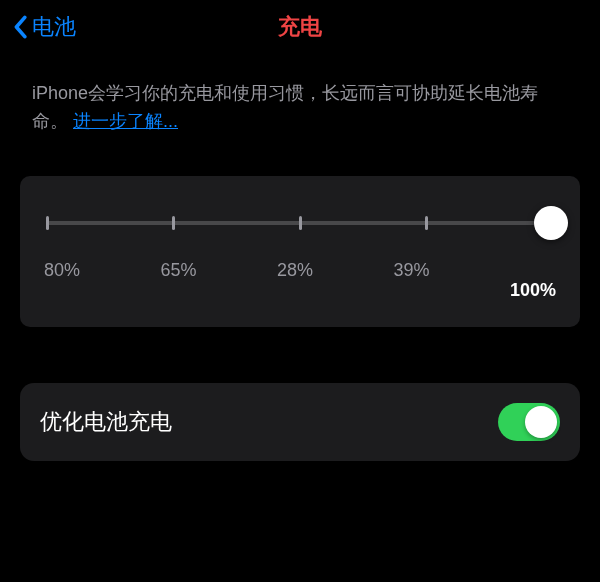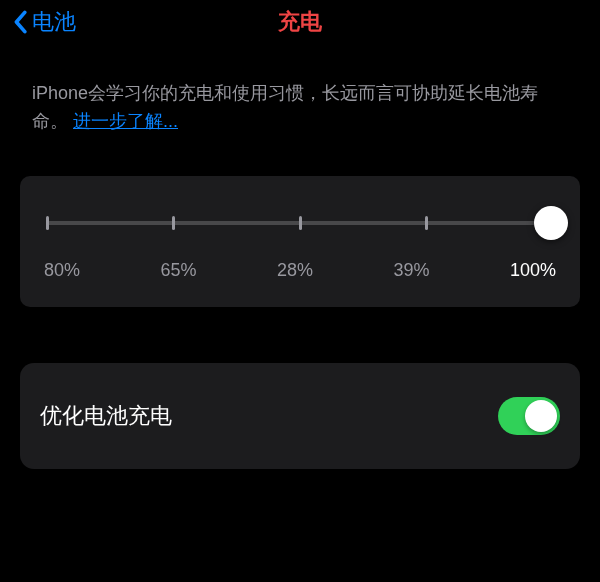--- a/index.html
+++ b/index.html
@@ -10,24 +10,24 @@
     body {
       width: 600px;
       height: 582px;
       background: #000;
       font-family: -apple-system, BlinkMacSystemFont, "Helvetica Neue", sans-serif;
       color: #fff;
       overflow: hidden;
     }
     .nav-bar {
       display: flex;
-      align-items: flex-start;
+      align-items: flex-end;
       height: 56px;
       position: relative;
-      padding: 7px 12px;
+      padding: 14px 12px;
       font-family: Liberation Serif, serif;
     }
     .back-button {
       display: flex;
       align-items: center;
       color: #0a84ff;
       font-size: 22px;
       cursor: pointer;
     }
     .chevron-left {
@@ -114,26 +114,27 @@
       cursor: grab;
     }
     .slider-labels {
       display: flex;
       justify-content: space-between;
       color: #98989f;
       font-size: 18px;
     }
     .slider-labels .active {
       color: #fff;
-      font-weight: 400;
+      font-weight: 700;
+      margin-top: 20px;
     }
     .toggle-card {
       background: #1c1c1e;
       border-radius: 14px;
-      padding: 34px 20px;
+      padding: 20px 20px;
       display: flex;
       align-items: center;
       justify-content: space-between;
       margin-bottom: 14px;
     }
     .toggle-label {
       font-size: 22px;
       color: #fff;
     }
     .switch {

